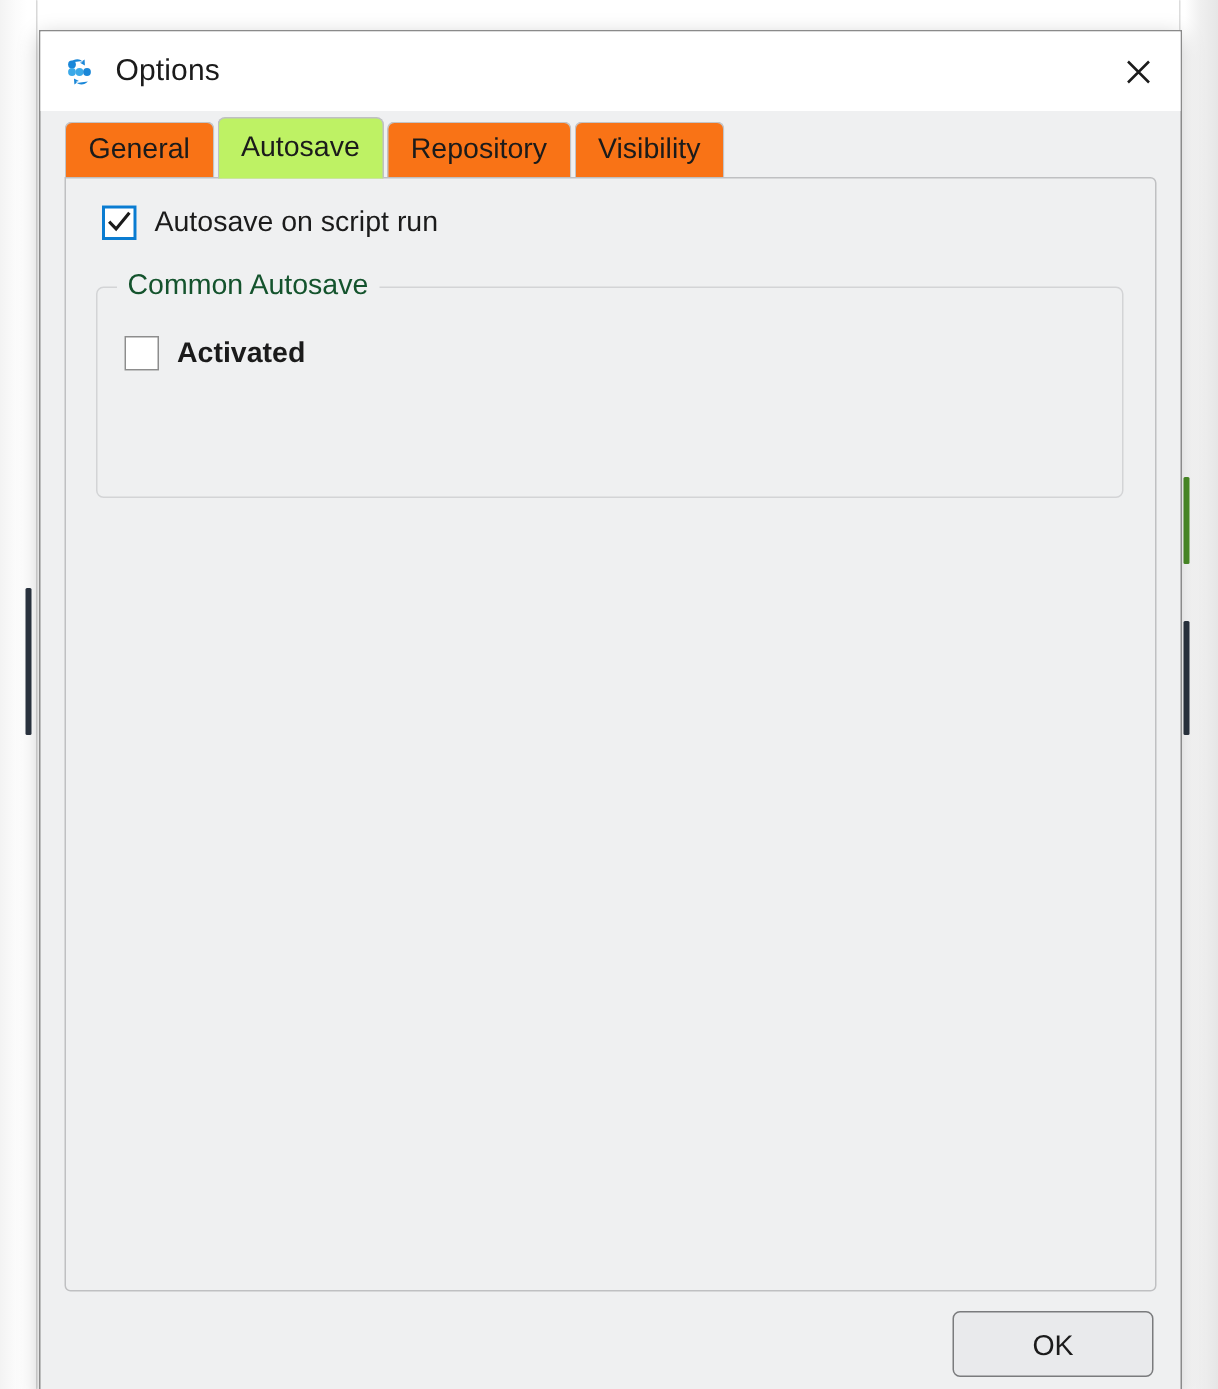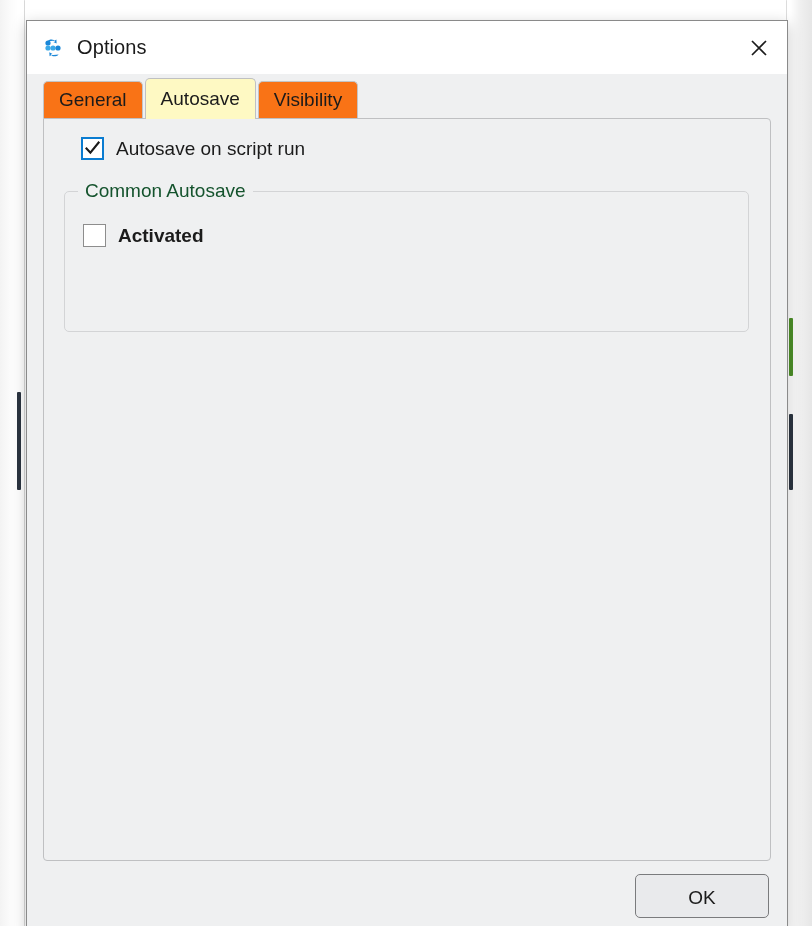--- a/index.html
+++ b/index.html
@@ -102,21 +102,21 @@
     display: flex;
     align-items: center;
     padding: 0 15px;
     font-size: 19px;
     color: #1b1b1b;
     margin-right: 2px;
     cursor: default;
     box-sizing: border-box;
   }
   .tab.active {
-    background: #fef9c3;
+    background: #bef264;
     border-color: #bfc0c2;
     height: 41px;
     margin-bottom: -1px;
     position: relative;
     z-index: 3;
     margin-top: 12px;
   }
 
   
   #tabpanel {
@@ -151,21 +151,21 @@
   }
   .cbox.checked { border: 2px solid #0a7cd1; }
   .cbox.unchecked { border: 1px solid #8d8d8d; }
   .cbox svg { display: block; }
   .check-label {
     margin-left: 12px;
     font-size: 19px;
     color: #1b1b1b;
   }
 
-  #autosave-on-run-row { margin: 0 0 0 23px; }
+  #autosave-on-run-row { margin: 0 0 0 10px; }
 
   
   #groupbox {
     margin: 31px 7px 0 6px;
     border: 1px solid #d3d4d6;
     border-radius: 5px;
     position: relative;
     height: 141px;
     box-sizing: border-box;
     padding: 0 18px;
@@ -268,20 +268,23 @@
   </div>
 
   <div id="tabstrip">
     <div class="tab">
       <span>General</span>
     </div>
     <div class="tab active">
       <span>Autosave</span>
     </div>
     <div class="tab">
+      <span>Repository</span>
+    </div>
+    <div class="tab">
       <span>Visibility</span>
     </div>
   </div>
 
   <div id="tabpanel">
 
     <div class="check-row" id="autosave-on-run-row">
       <span class="cbox checked">
         <svg width="17" height="17" viewBox="0 0 17 17">
           <path d="M2.5 8.5 L6.4 12.6 L14.6 2.6" stroke="#1b1b1b" stroke-width="2.1" fill="none" stroke-linecap="square" stroke-linejoin="miter"></path>

